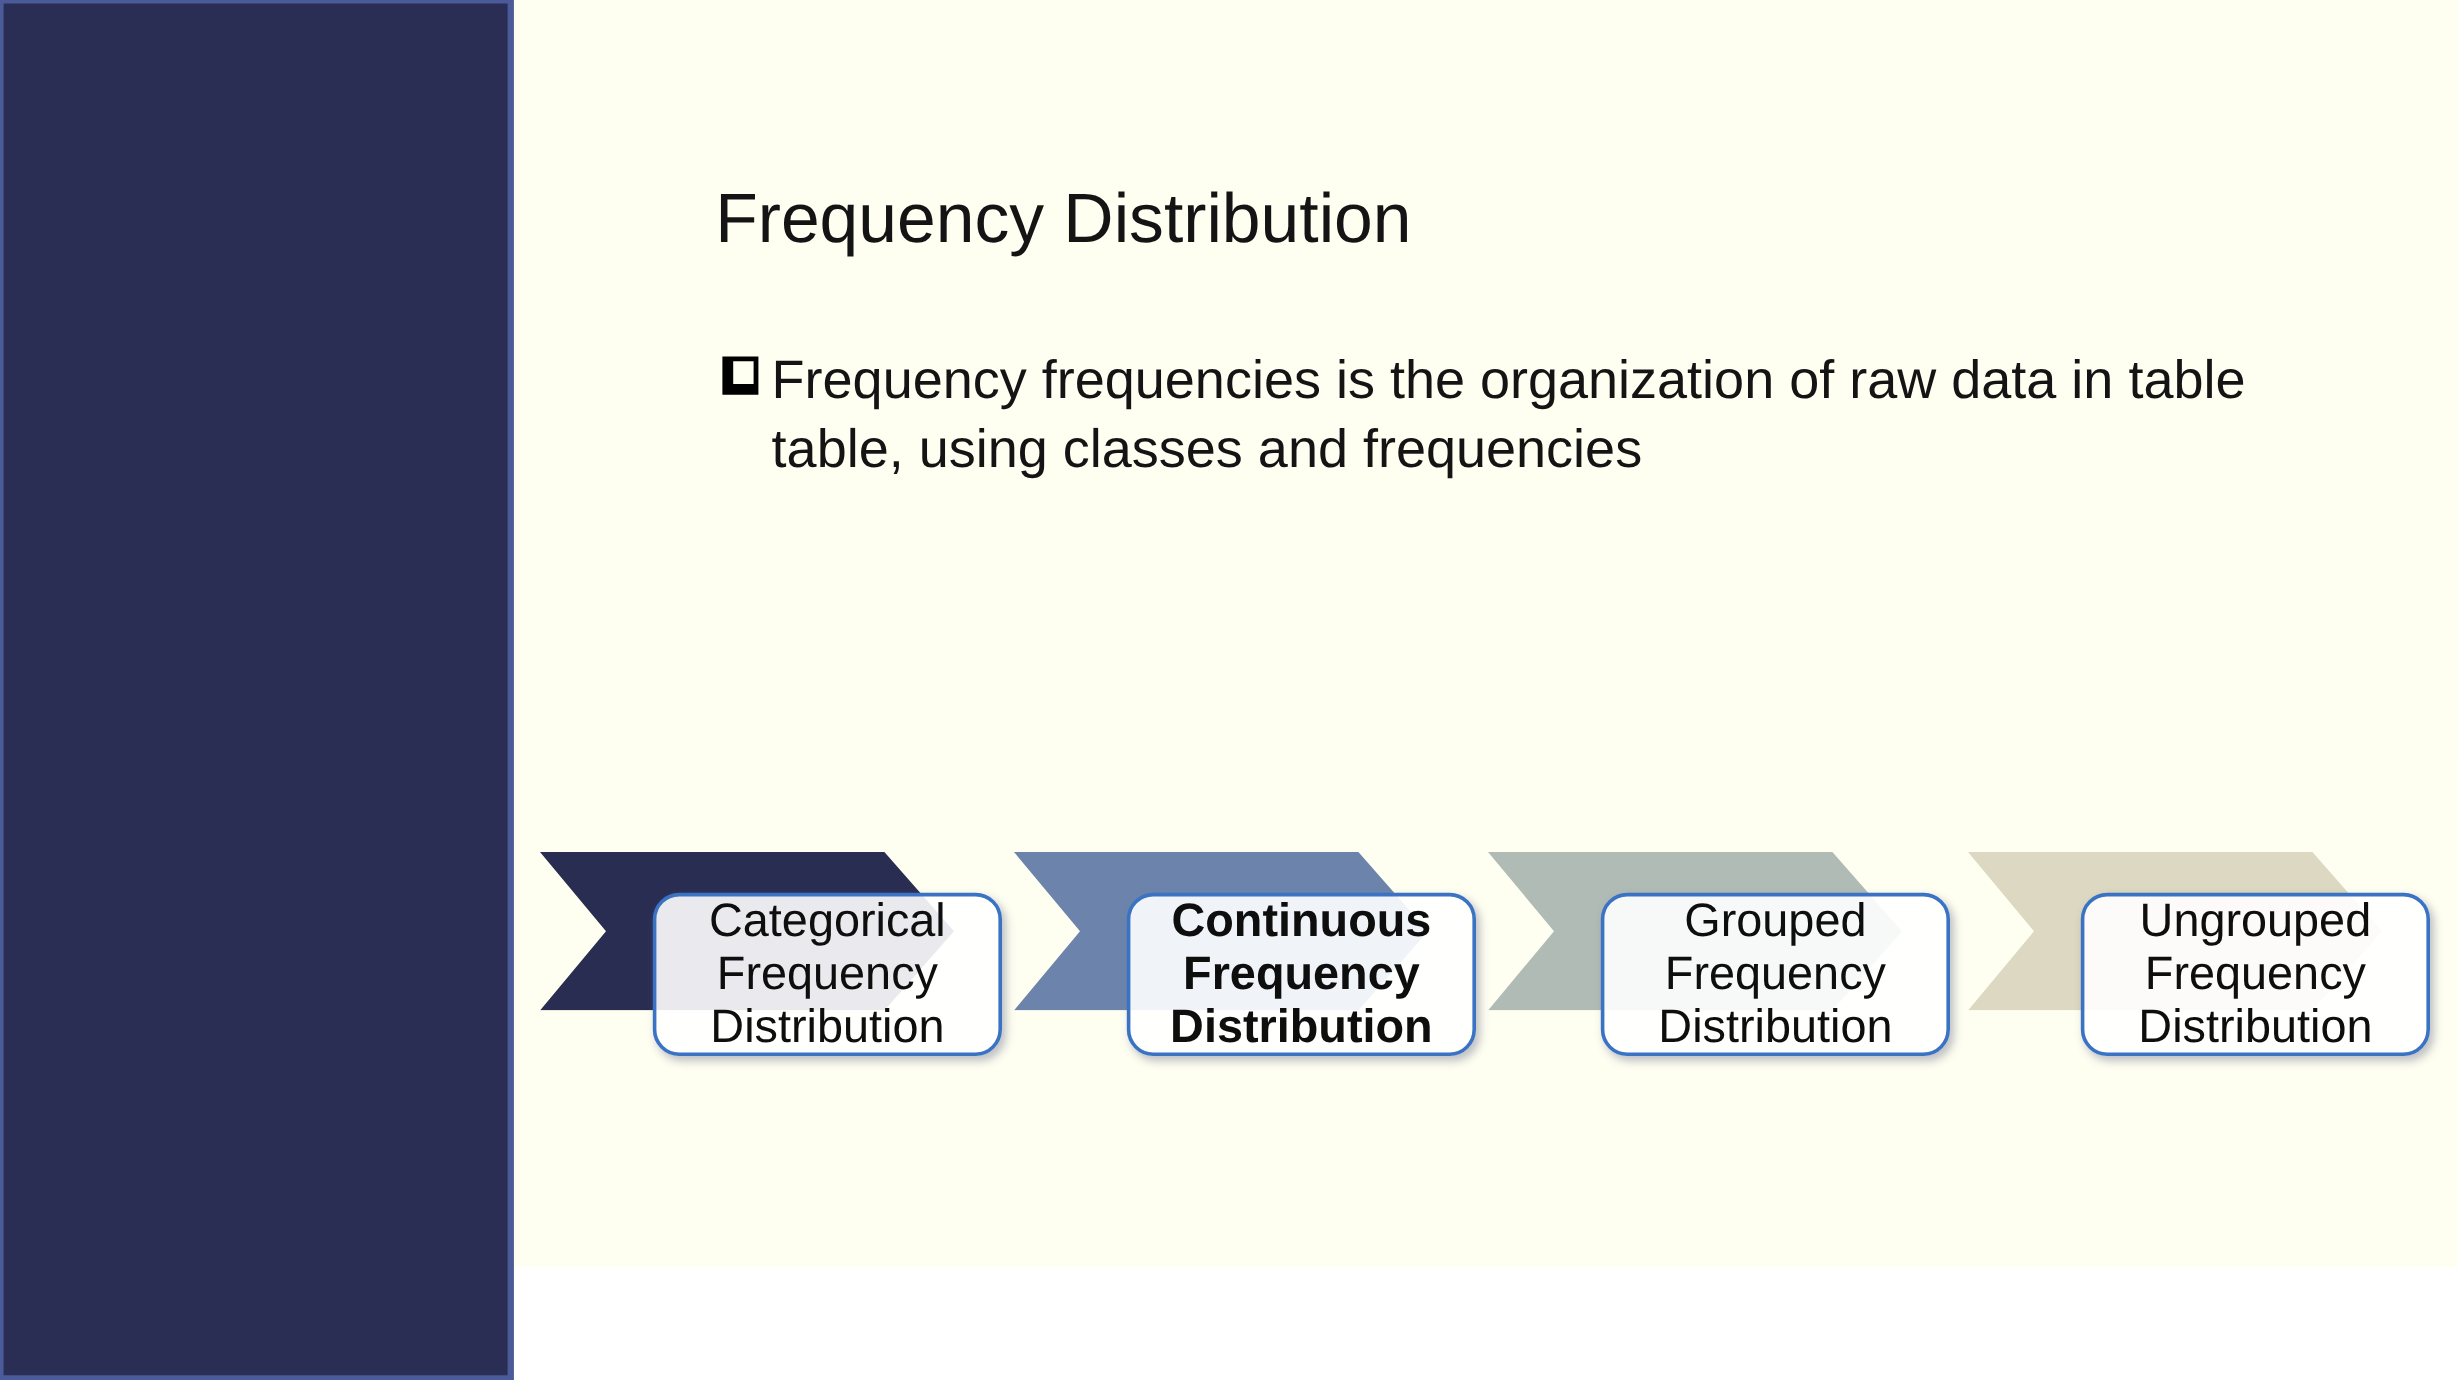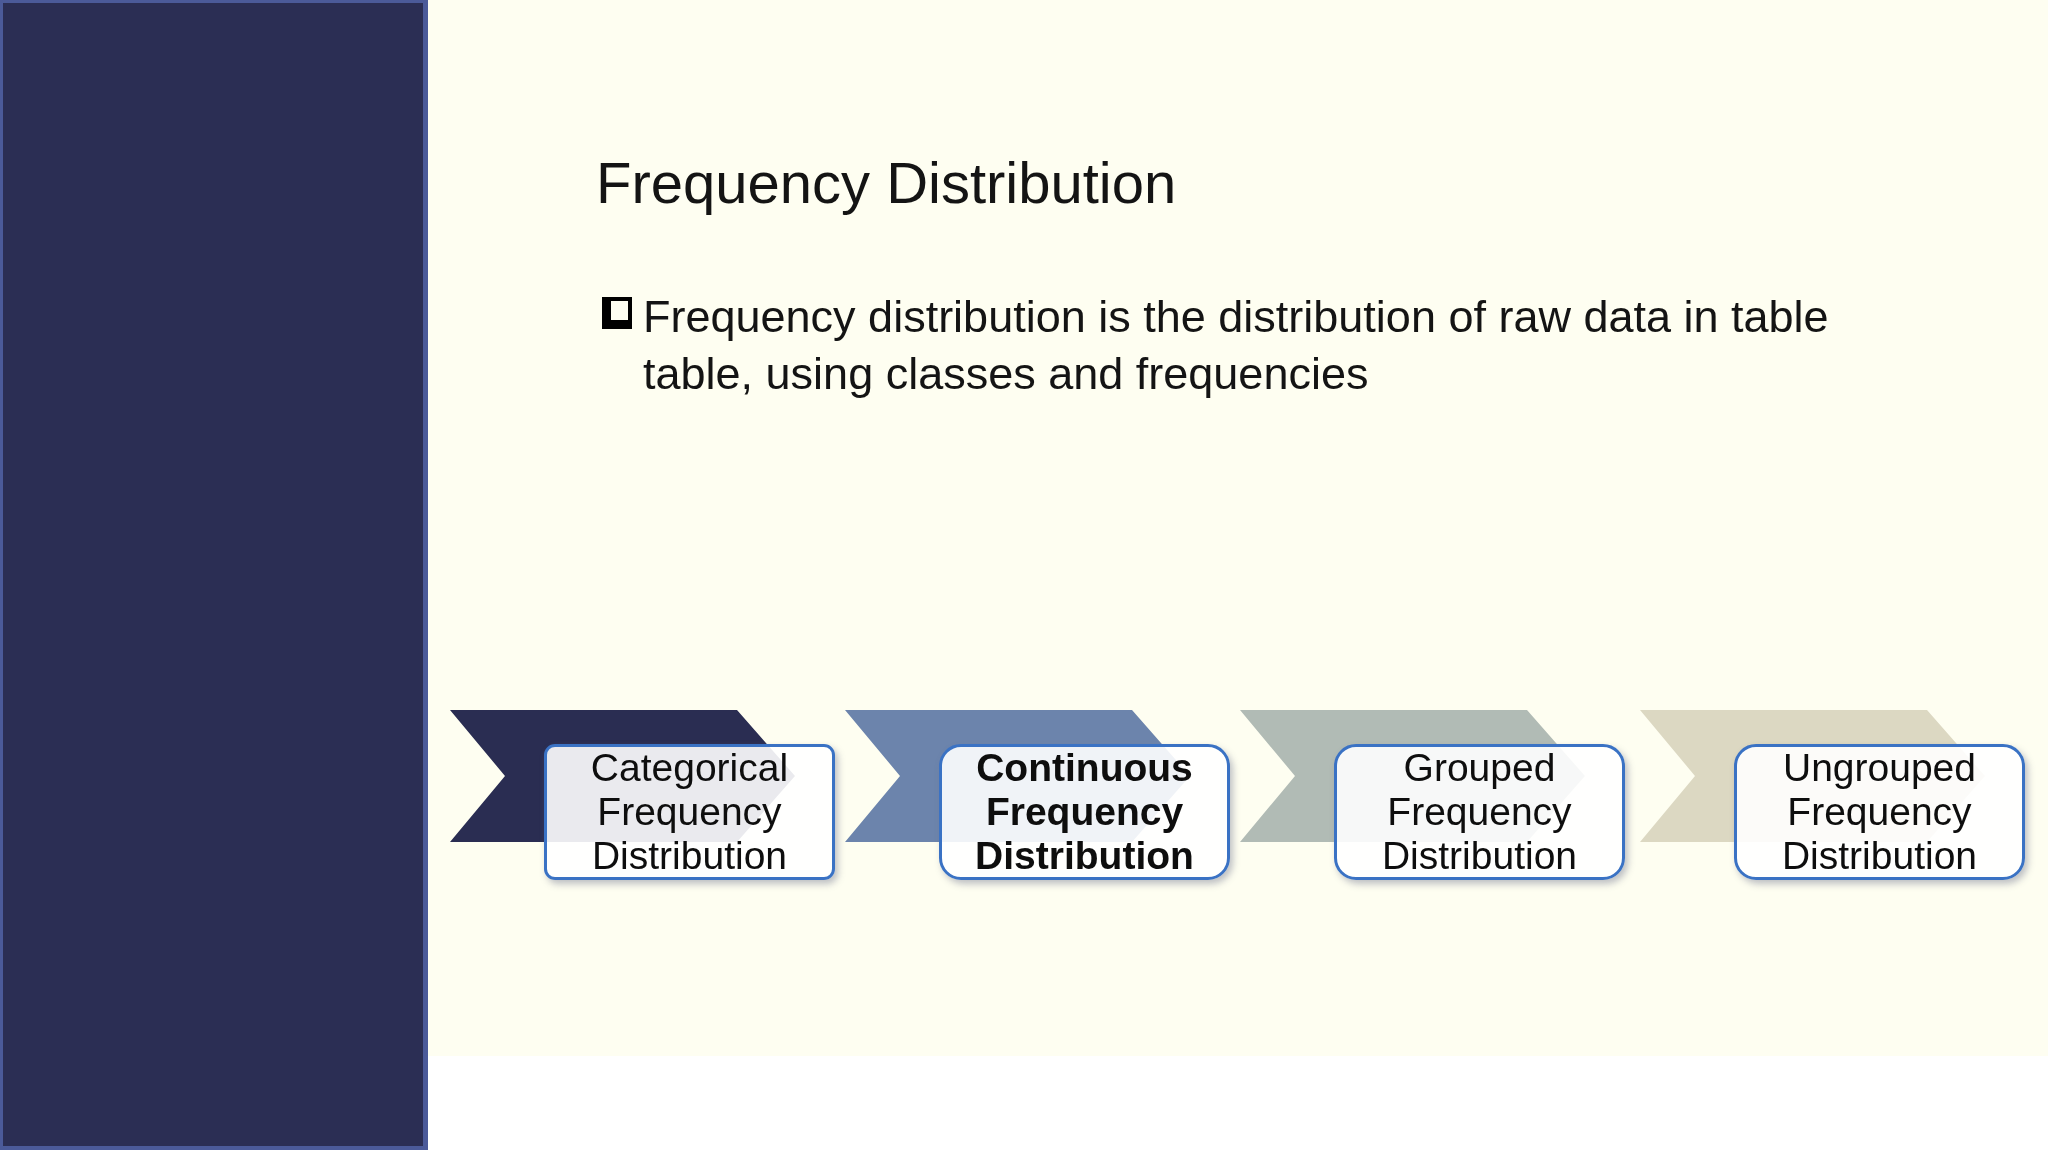--- a/index.html
+++ b/index.html
@@ -111,30 +111,30 @@
 <div class="slide">
 
   <div class="sidebar"></div>
   <div class="sidebar-bottom-strip"></div>
 
   <div class="title">Frequency Distribution</div>
 
   <div class="bullet-item">
     <span class="bullet-square"></span>
     <div class="bullet-text">
-      <span>Frequency distribution is the distribution of raw data in table</span><br>
+      <span>Frequency frequencies is the organization of raw data in table</span><br>
       <span>table, using classes and frequencies</span>
     </div>
   </div>
 
   <div class="process">
 
     <div class="process-item i1">
       <div class="chevron" style="background: rgb(42, 45, 82);"></div>
-      <div class="label-box" style="background: rgba(255, 255, 255, 0.9); border-radius: 11px;">
+      <div class="label-box" style="background: rgba(255, 255, 255, 0.9);">
         <span class="label">Categorical Frequency Distribution</span>
       </div>
     </div>
 
     <div class="process-item i2">
       <div class="chevron" style="background: rgb(108, 132, 172);"></div>
       <div class="label-box" style="background: rgba(255, 255, 255, 0.9);">
         <span class="label">Continuous Frequency Distribution</span>
       </div>
     </div>

